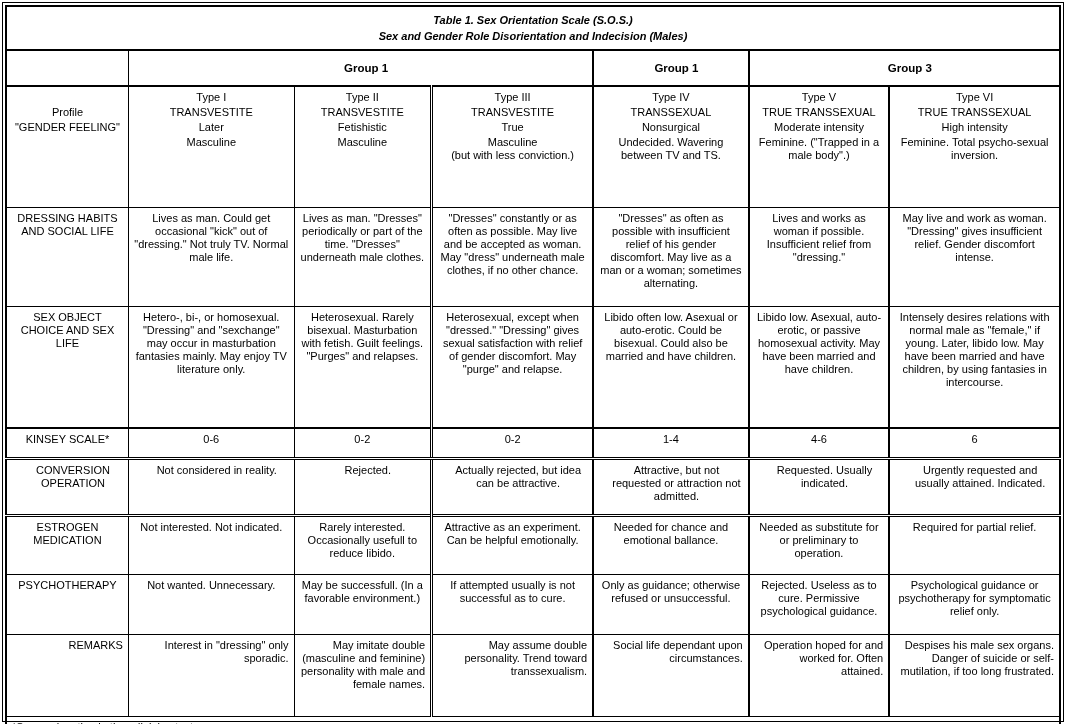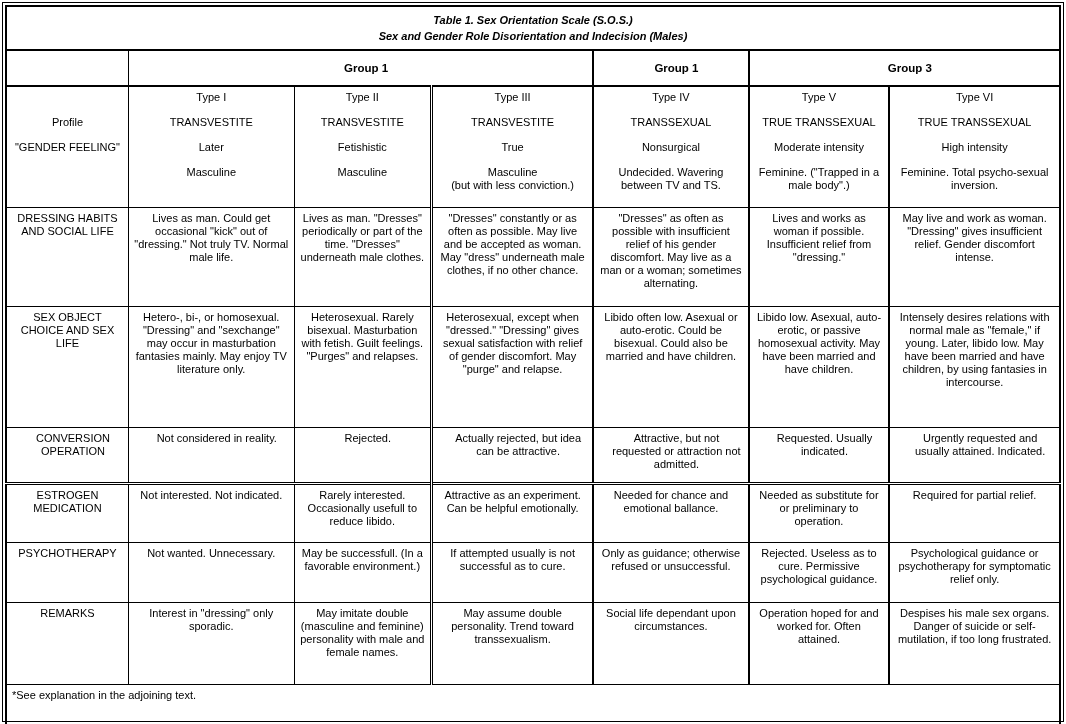--- a/index.html
+++ b/index.html
@@ -39,41 +39,41 @@
   
   tr.r-title td      { height: 34px; vertical-align: middle; }
   tr.r-group td      { height: 26px; vertical-align: middle; }
   tr.r-profile td    { height: 112px; }
   tr.r-dressing td   { height: 90px; }
   tr.r-sexobject td  { height: 112px; }
   tr.r-kinsey td     { height: 20px; }
   tr.r-conversion td { height: 46px; padding-left: 16px; }
   tr.r-estrogen td   { height: 49px; }
   tr.r-psycho td     { height: 51px; }
-  tr.r-remarks td    { height: 73px; }
+  tr.r-remarks td    { height: 73px; text-align: right; }
   tr.r-footnote td   { height: 36px; }
 
   
   tr.r-title td      { border-bottom: 2px solid #000; }
   tr.r-group td      { border-bottom: 2px solid #000; padding-left: 16px; }
   tr.r-kinsey td     { border-top: 2px solid #000; border-bottom: 3px double #000; }
   tr.r-estrogen td   { border-top: 3px double #000; }
   td.dl { border-left: 3px double #000; }  
   td.ml { border-left: 2px solid #000; }   
 
   .title-line {
     font-weight: bold;
     font-style: italic;
     font-size: 11px;
     line-height: 16px;
   }
   .group-label { font-weight: bold; font-size: 11.5px; }
 
   .pline { min-height: 13px; }
-  .pline + .pline { margin-top: 12px; }
+  .pline + .pline { margin-top: 2px; }
   .pfeel { white-space: pre-line; }
   .spacer { height: 13px; }
 
   tr.r-footnote td {
     text-align: left;
     padding: 3px 5px;
     font-size: 11px;
     line-height: 14px;
   }
 </style>
@@ -165,20 +165,29 @@
     <tr class="r-sexobject">
       <td>SEX OBJECT CHOICE AND SEX LIFE</td>
       <td>Hetero-, bi-, or homosexual. "Dressing" and "sexchange" may occur in masturbation fantasies mainly. May enjoy TV literature only.</td>
       <td>Heterosexual. Rarely bisexual. Masturbation with fetish. Guilt feelings. "Purges" and relapses.</td>
       <td class="dl">Heterosexual, except when "dressed." "Dressing" gives sexual satisfaction with relief of gender discomfort. May "purge" and relapse.</td>
       <td class="ml">Libido often low. Asexual or auto-erotic. Could be bisexual. Could also be married and have children.</td>
       <td class="ml">Libido low. Asexual, auto-erotic, or passive homosexual activity. May have been married and have children.</td>
       <td class="ml">Intensely desires relations with normal male as "female," if young. Later, libido low. May have been married and have children, by using fantasies in intercourse.</td>
     </tr>
 
+    <tr class="r-kinsey">
+      <td>KINSEY SCALE*</td>
+      <td>0-6</td>
+      <td>0-2</td>
+      <td class="dl">0-2</td>
+      <td class="ml">1-4</td>
+      <td class="ml">4-6</td>
+      <td class="ml">6</td>
+    </tr>
 
     <tr class="r-conversion">
       <td>CONVERSION OPERATION</td>
       <td>Not considered in reality.</td>
       <td>Rejected.</td>
       <td class="dl">Actually rejected, but idea can be attractive.</td>
       <td class="ml">Attractive, but not requested or attraction not admitted.</td>
       <td class="ml">Requested. Usually indicated.</td>
       <td class="ml">Urgently requested and usually attained. Indicated.</td>
     </tr>

